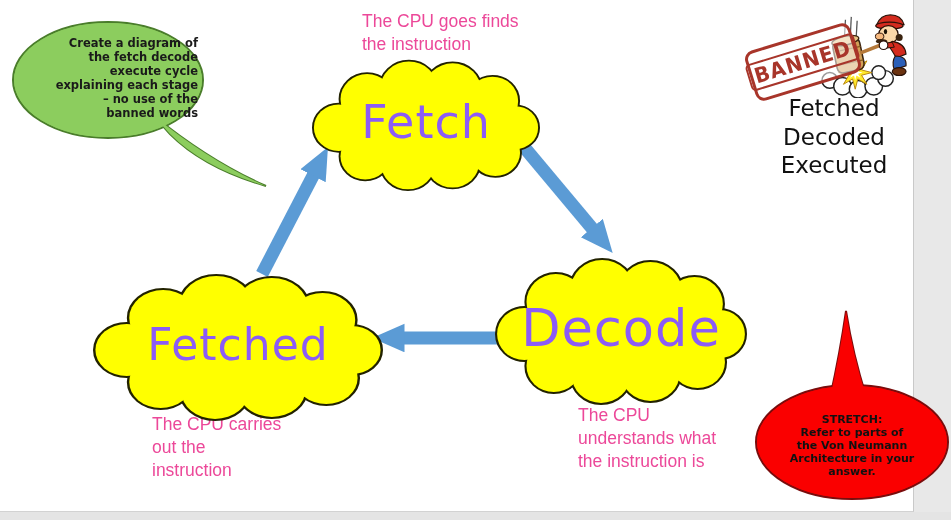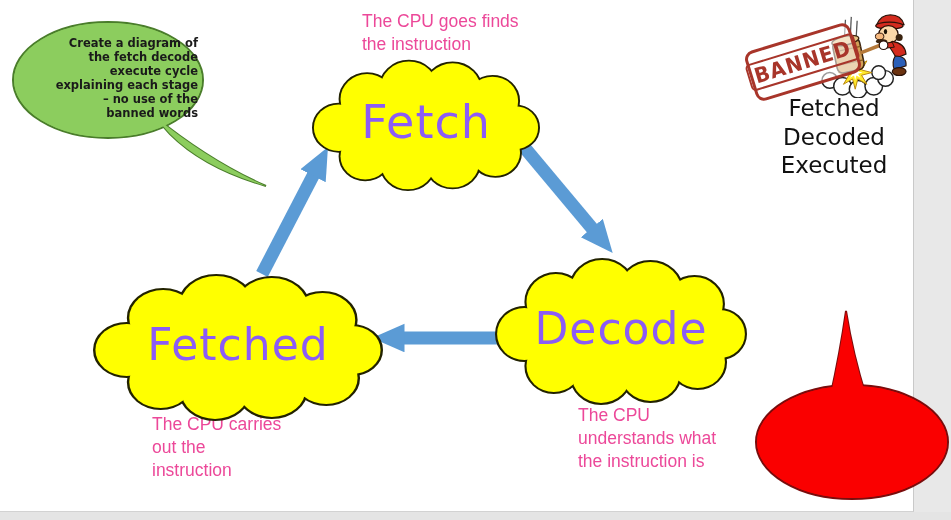--- a/index.html
+++ b/index.html
@@ -141,21 +141,21 @@
     <div class="cloud" style="left:312px;top:58px;width:228px;height:134px;">
       <svg viewBox="0 0 240 150" preserveAspectRatio="none">
           <use href="#cloudShape"></use>
         </svg>
       <div class="cloud-label">Fetch</div>
     </div>
     <div class="cloud" style="left:495px;top:256px;width:252px;height:150px;">
       <svg viewBox="0 0 240 150" preserveAspectRatio="none">
           <use href="#cloudShape"></use>
         </svg>
-      <div class="cloud-label" style="font-size:44px;">Decode</div>
+      <div class="cloud-label" style="font-size:51px;">Decode</div>
     </div>
     <div class="cloud" style="left:93px;top:272px;width:290px;height:150px;">
       <svg viewBox="0 0 240 150" preserveAspectRatio="none">
           <use href="#cloudShape"></use>
         </svg>
       <div class="cloud-label" style="font-size:44px;">Fetched</div>
     </div>
 
     <svg class="mario" viewBox="0 0 98 88">
 
@@ -209,15 +209,20 @@
 
   </div>
 
   <div class="red-bubble">
     <svg viewBox="0 0 206 200">
       <path class="rb-stroke" d="M85,95 Q95,50 101,8 Q108,52 121,93 Z"></path>
       <ellipse class="rb-stroke" cx="107" cy="139" rx="96" ry="57"></ellipse>
       <path class="rb-fill" d="M85,95 Q95,50 101,8 Q108,52 121,93 Z"></path>
       <ellipse class="rb-fill" cx="107" cy="139" rx="95" ry="56"></ellipse>
     </svg>
+    <div class="red-bubble-text">STRETCH:
+Refer to parts of
+the Von Neumann
+Architecture in your
+answer.</div>
   </div>
 
 </div>
 
 </body></html>

